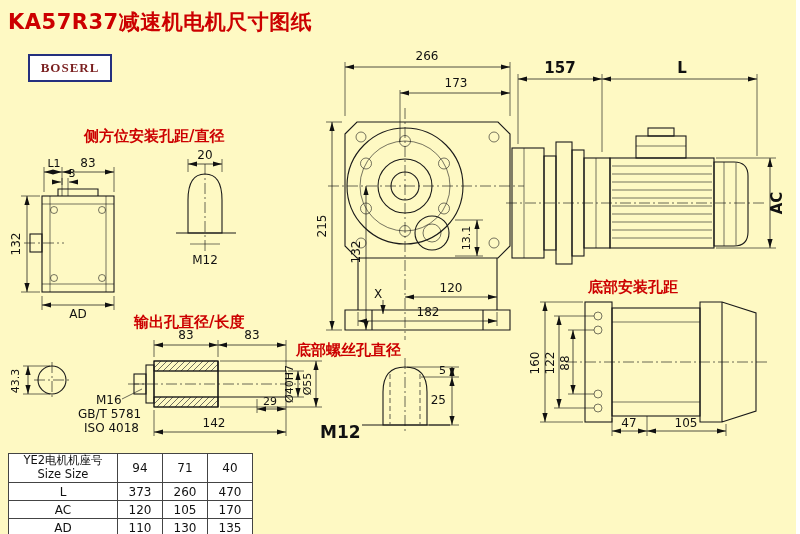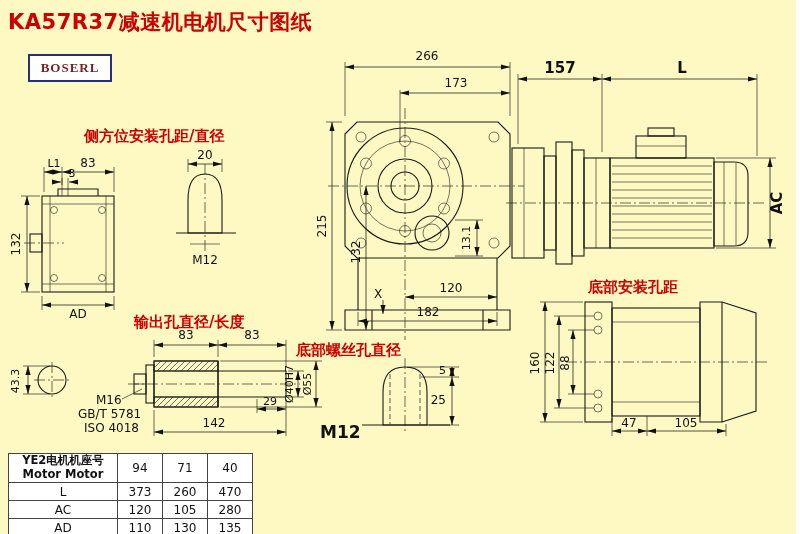--- a/index.html
+++ b/index.html
@@ -22,21 +22,21 @@
   .dts{font:11px "DejaVu Sans",sans-serif;fill:#111;}
   .dtb{font:bold 15px "DejaVu Sans",sans-serif;fill:#111;}
   .dtx{font:bold 17px "DejaVu Sans",sans-serif;fill:#111;}
   .rl{font:bold 15px "DejaVu Sans",sans-serif;fill:#cc0000;}
   .spec-table{position:absolute;left:8px;top:453px;border-collapse:collapse;background:#fff;
               font-size:12px;color:#111;}
   .spec-table th,.spec-table td{border:1px solid #444;text-align:center;padding:0 3px;height:17px;
               font-weight:normal;}
   .spec-table th{width:102px;height:28px;}
   .spec-table td.v{width:38px;}
-  .hdr-cn,.hdr-en{font-size:11.5px;line-height:1.2;font-weight:bold;}
+  .hdr-cn,.hdr-en{font-size:11.5px;line-height:1.2;}
 </style>
 </head>
 <body>
 
 <div id="stage">
 
   <div id="page-title">KA57R37减速机电机尺寸图纸</div>
 
   <div id="logo-box">
     <span>BOSERL</span>
@@ -226,37 +226,37 @@
       <text class="dt" x="629" y="427" text-anchor="middle">47</text>
       <text class="dt" x="686" y="427" text-anchor="middle">105</text>
     </g>
   </svg>
 
   <table class="spec-table">
     <tbody>
         <tr>
       <th>
         <div class="hdr-cn">YE2电机机座号</div>
-        <div class="hdr-en">Motor Motor</div>
+        <div class="hdr-en">Size Size</div>
       </th>
       <td class="v">94</td>
       <td class="v">71</td>
       <td class="v">40</td>
     </tr>
     <tr>
       <td>L</td>
       <td class="v">373</td>
       <td class="v">260</td>
       <td class="v">470</td>
     </tr>
     <tr>
       <td>AC</td>
       <td class="v">120</td>
       <td class="v">105</td>
-      <td class="v">280</td>
+      <td class="v">170</td>
     </tr>
     <tr>
       <td>AD</td>
       <td class="v">110</td>
       <td class="v">130</td>
       <td class="v">135</td>
     </tr>
   </tbody>
     </table>
 

